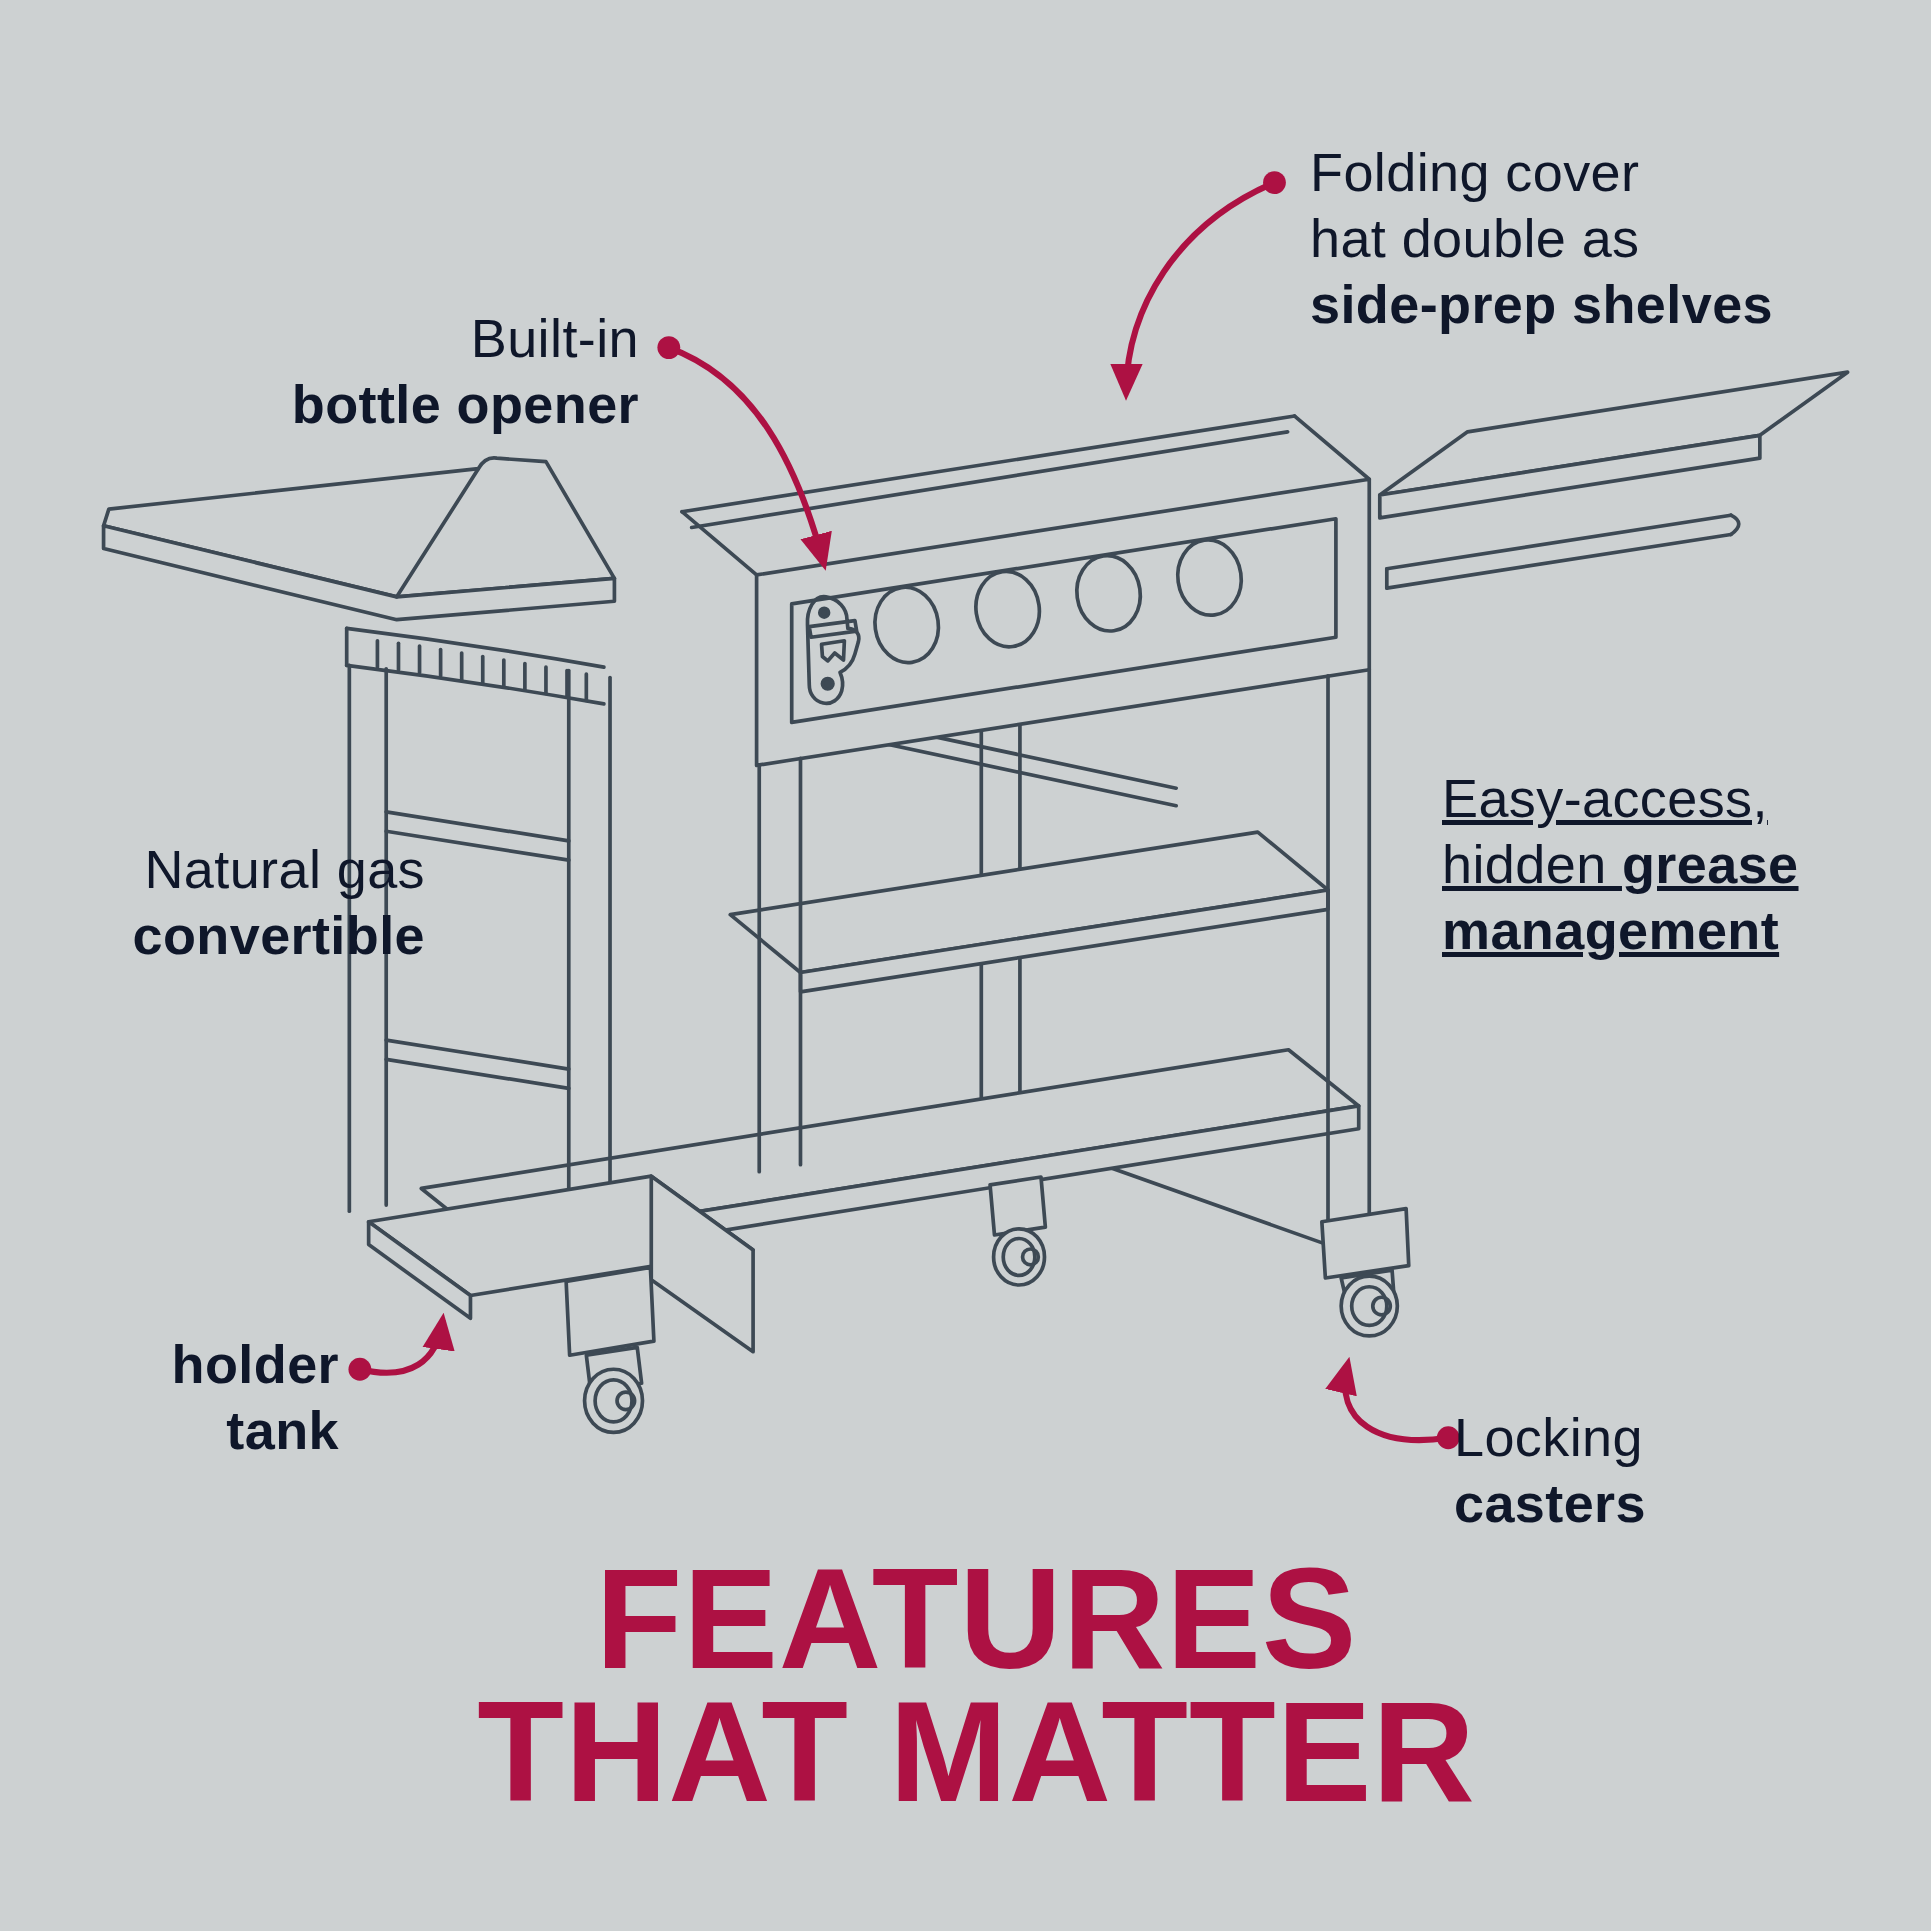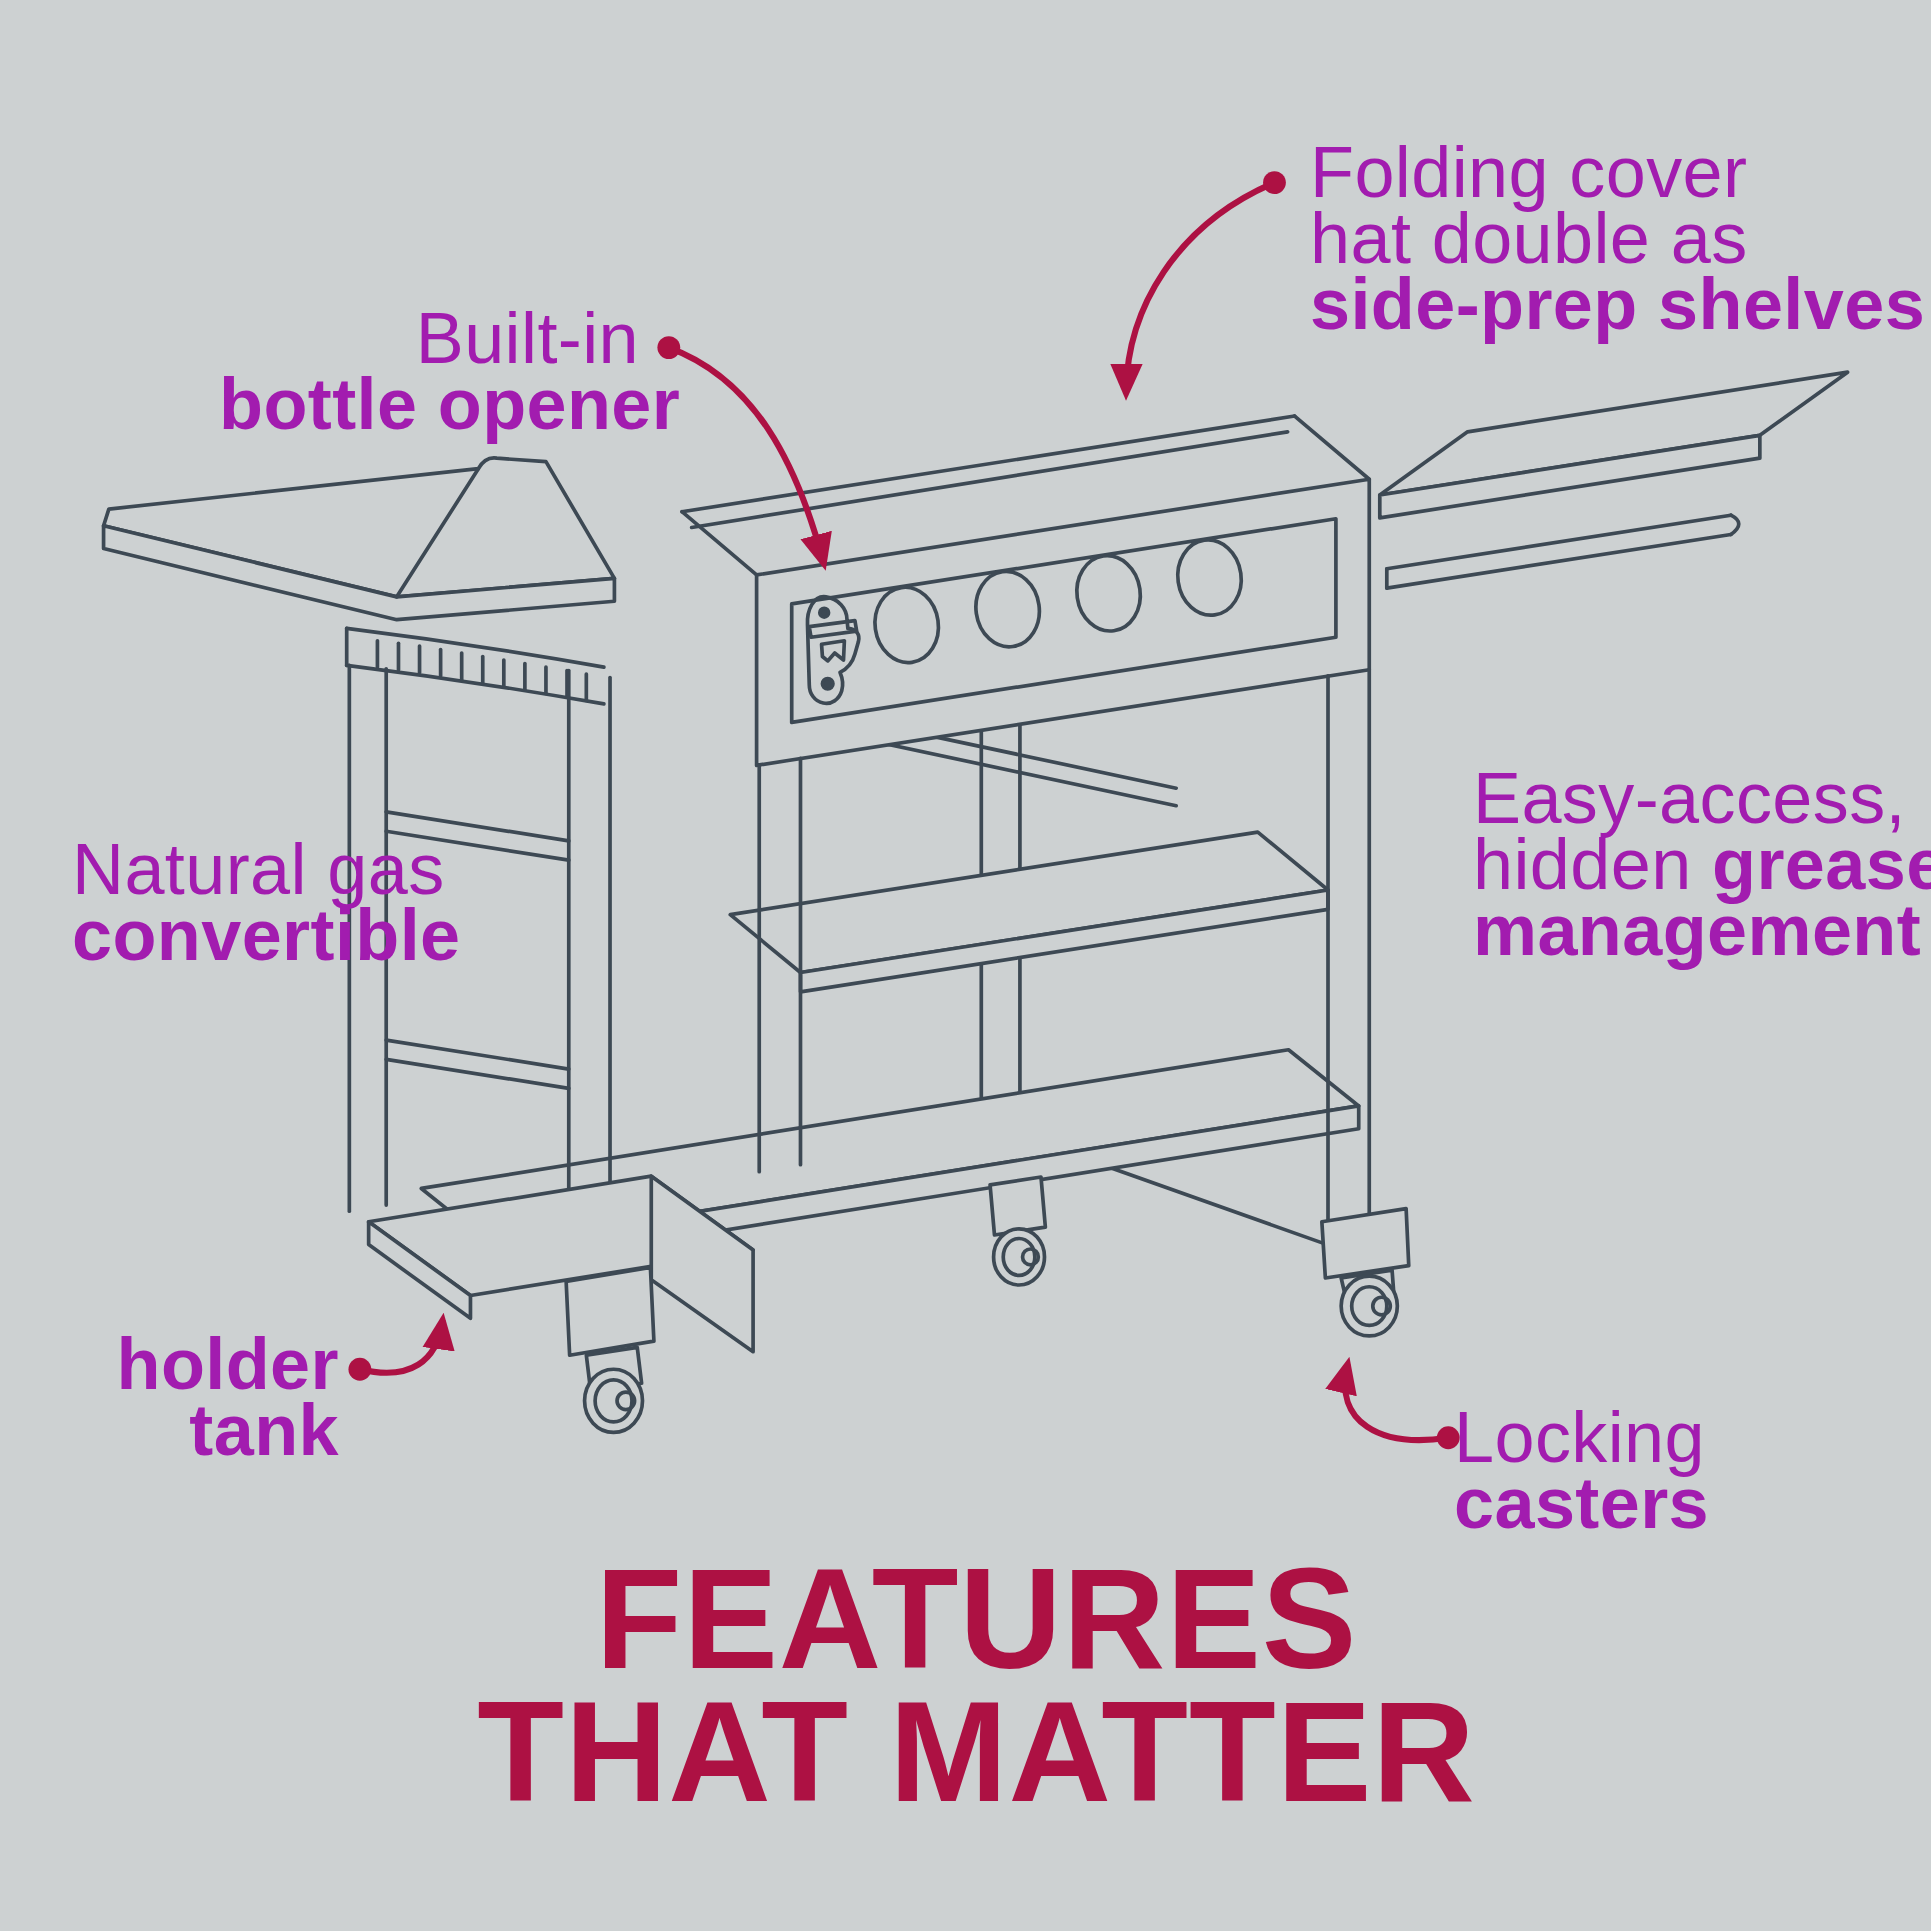--- a/index.html
+++ b/index.html
@@ -7,22 +7,22 @@
     width:1931px;height:1931px;
     background:#cdd1d2;
     font-family:"Liberation Sans", sans-serif;
     position:relative;
     overflow:hidden;
   }
   #stage{position:absolute;inset:0;width:1931px;height:1931px;}
   svg#cart{position:absolute;left:0;top:0;}
   .callout{
     position:absolute;
-    color:#a21caf;
-    font-size:72px;
+    color:#0f172a;
+    font-size:54px;
     line-height:66px;
     letter-spacing:0.4px;
   }
   .callout .ln{display:block;white-space:nowrap;}
   .w400{font-weight:400;}
   .w700{font-weight:700;}
   .ta-r{text-align:right;}
   .ta-l{text-align:left;}
   #title-block{
     position:absolute;
@@ -197,21 +197,21 @@
   <div class="callout ta-r" style="left:219px;top:305px;width:420px;">
     <span class="ln w400">Built-in</span>
     <span class="ln w700">bottle opener</span>
   </div>
 
   <div class="callout ta-r" style="left:72px;top:836px;width:353px;">
     <span class="ln w400">Natural gas</span>
     <span class="ln w700">convertible</span>
   </div>
 
-  <div class="callout ta-l" style="left:1473px;top:765px;width:456px;">
+  <div class="callout ta-l" style="left:1442px;top:765px;width:456px;text-decoration:underline;">
     <span class="ln w400">Easy-access,</span>
     <span class="ln"><span class="w400">hidden </span><span class="w700">grease</span></span>
     <span class="ln w700">management</span>
   </div>
 
   <div class="callout ta-r" style="left:51px;top:1331px;width:288px;">
     <span class="ln w700">holder</span>
     <span class="ln w700">tank</span>
   </div>
 

